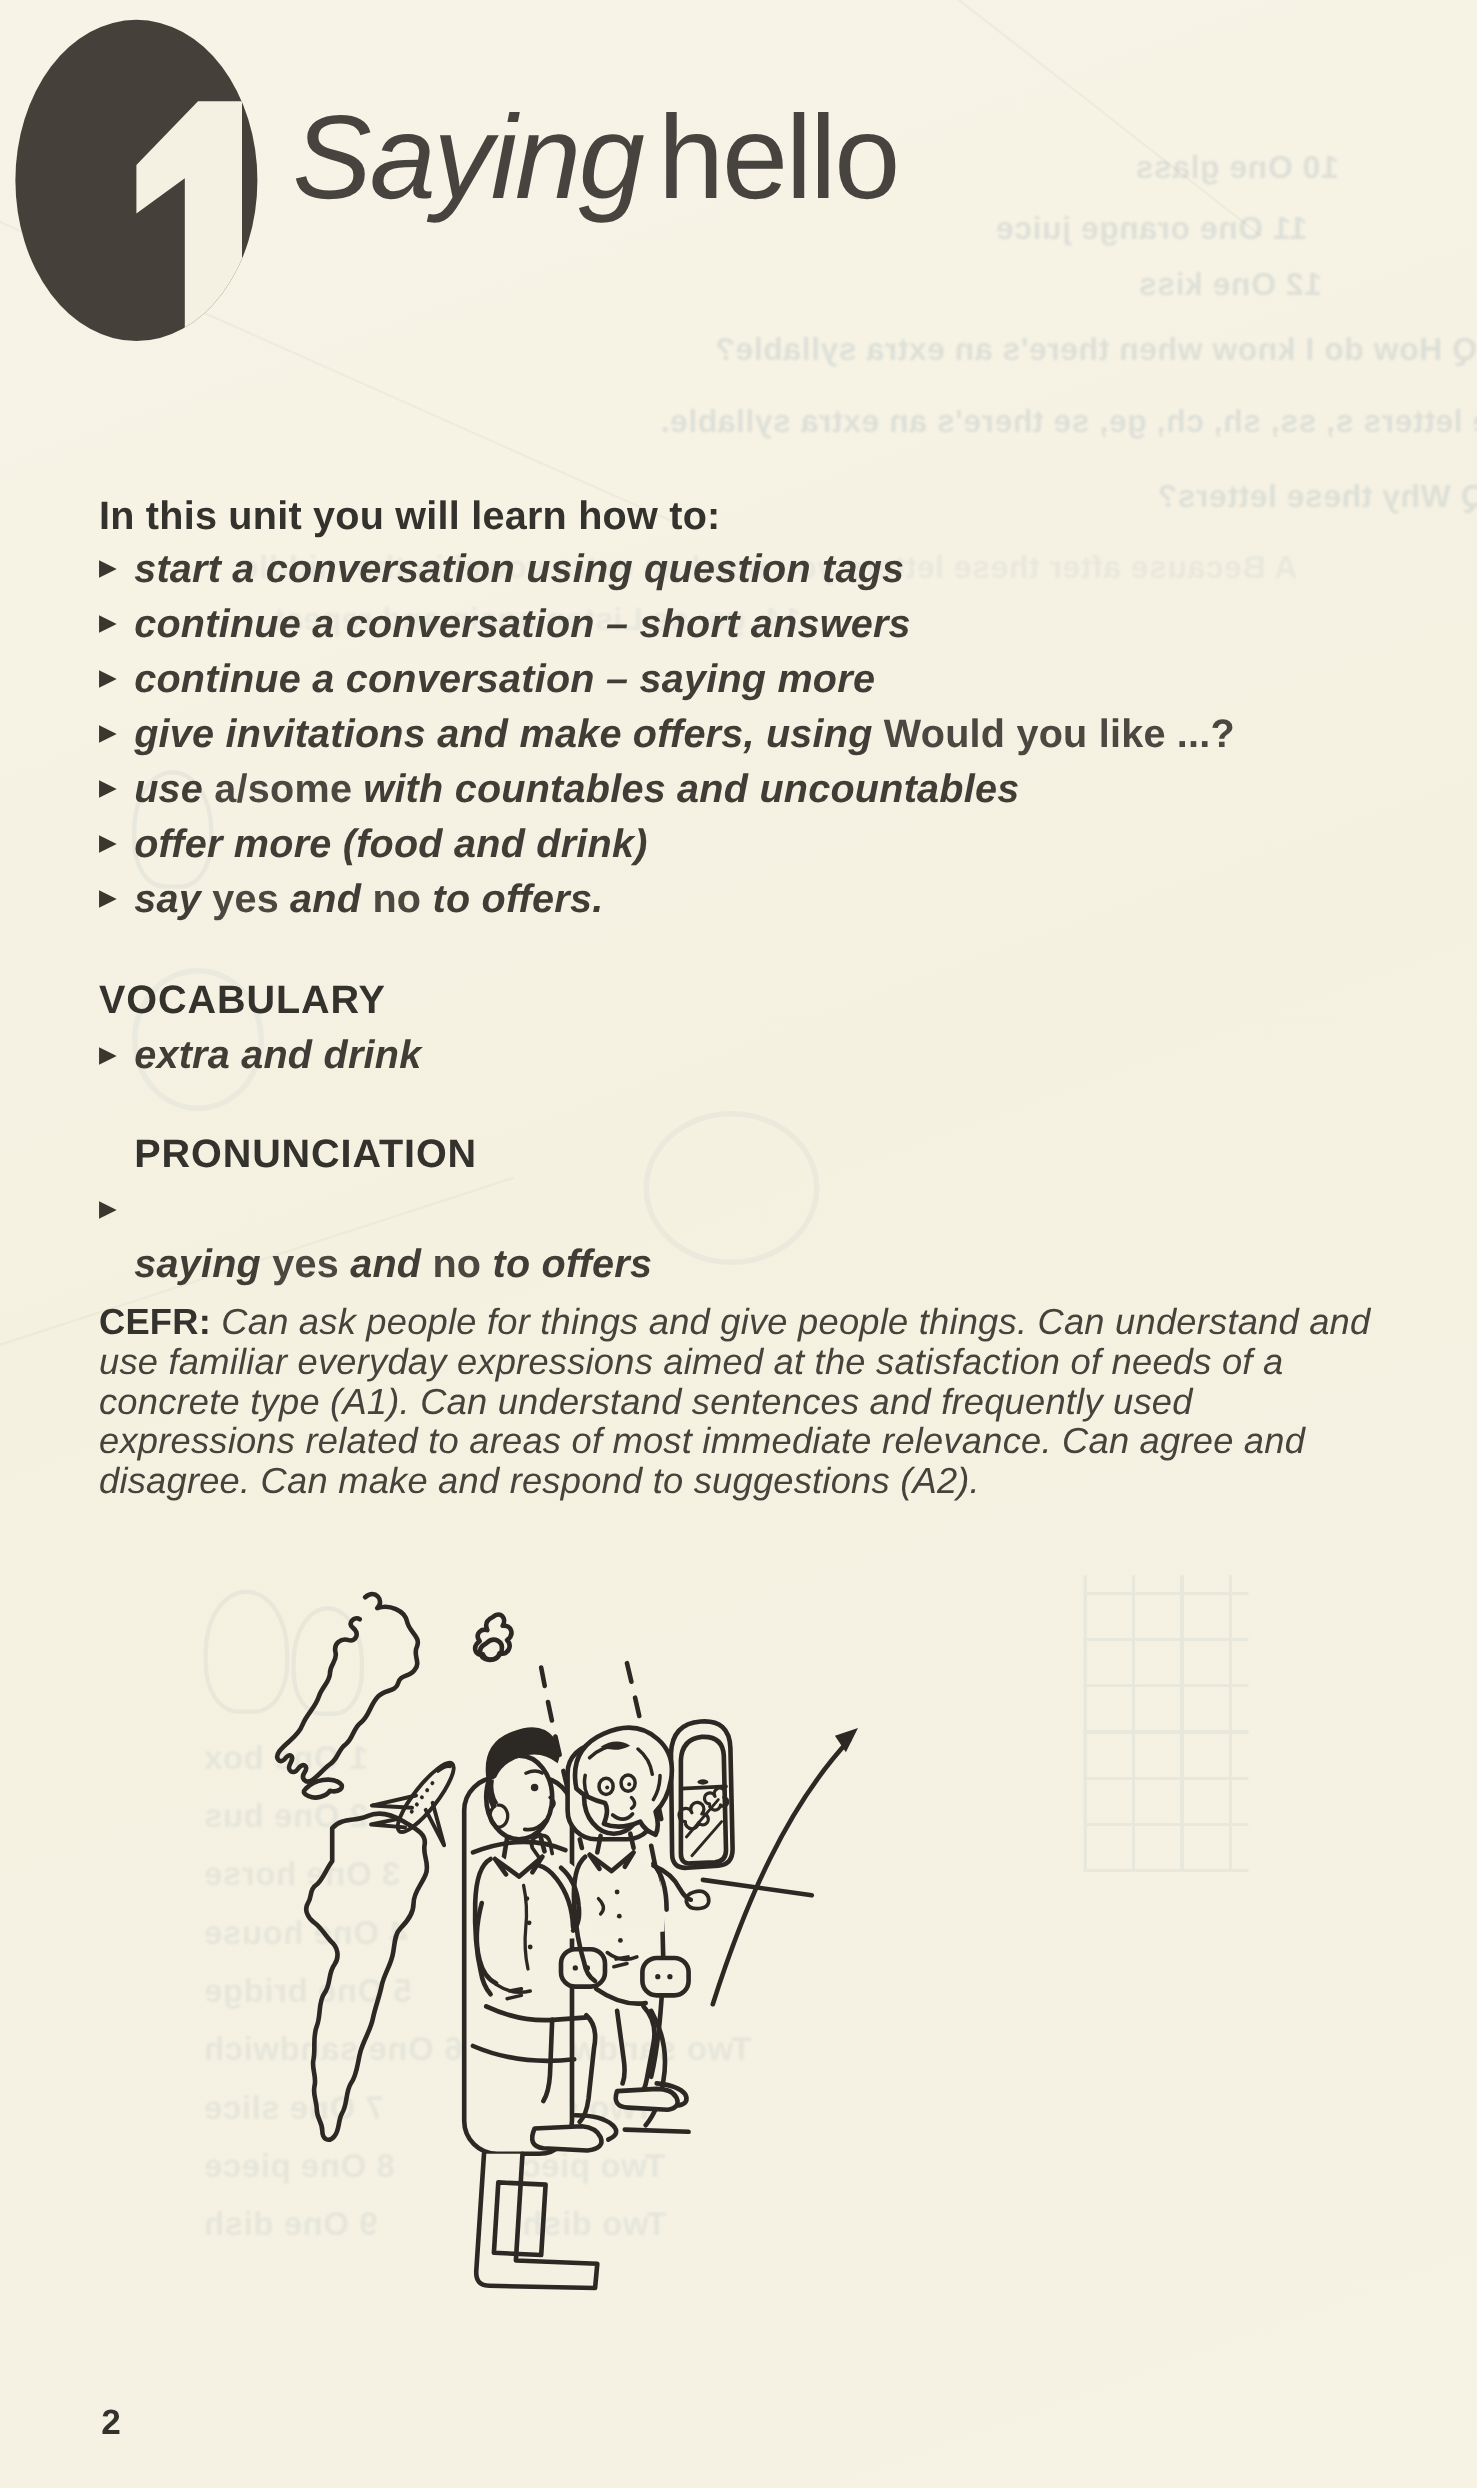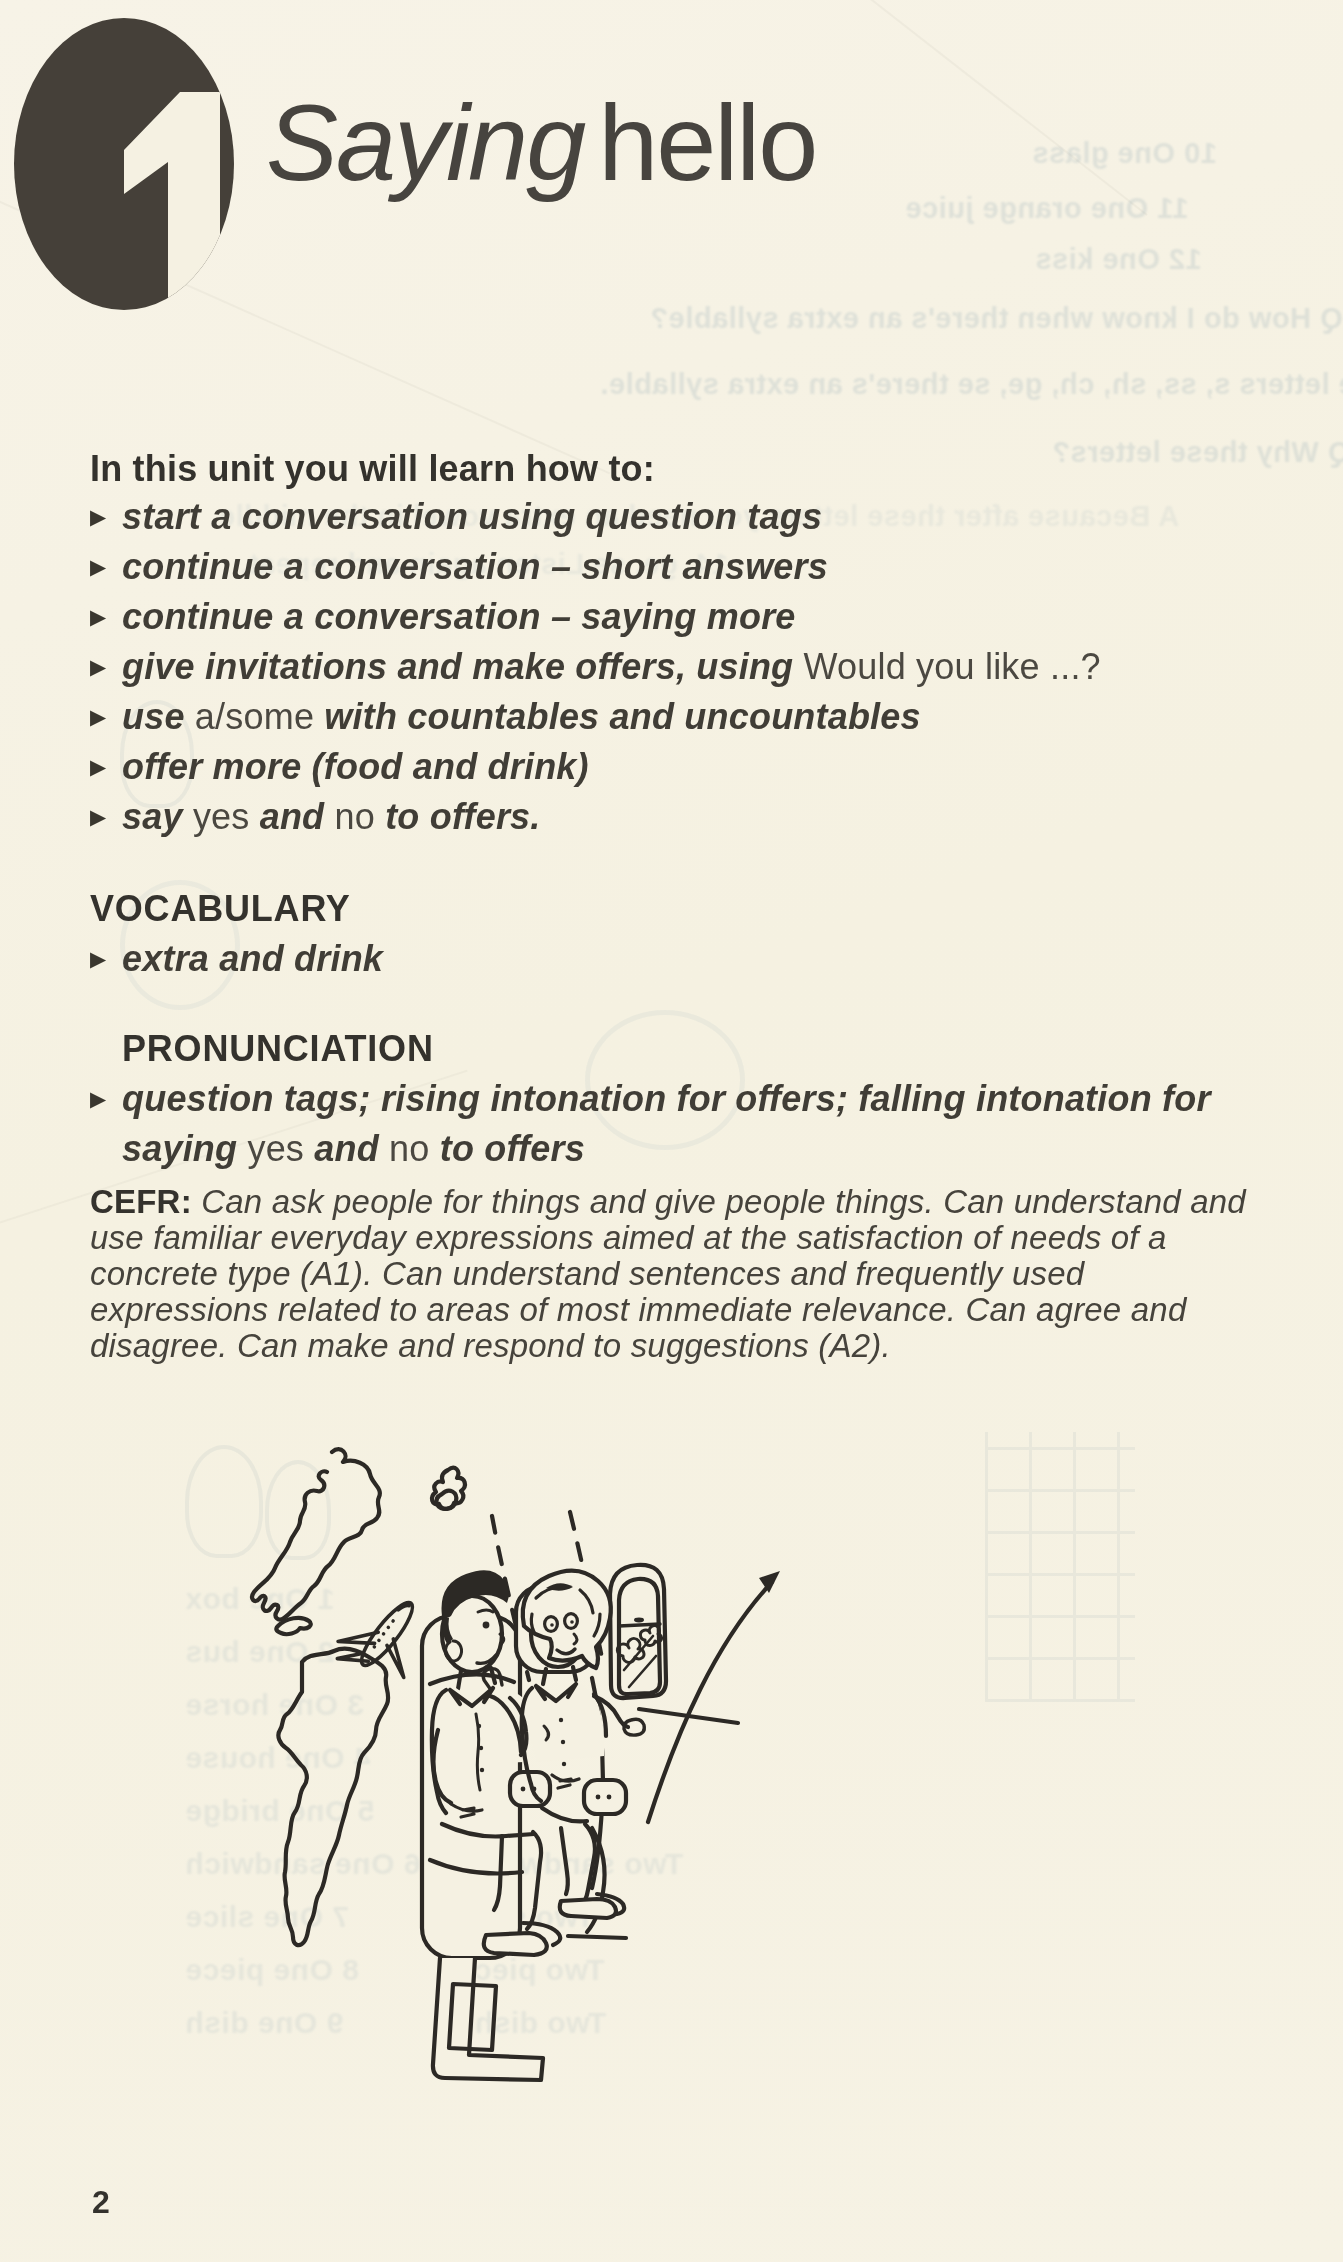--- a/index.html
+++ b/index.html
@@ -54,21 +54,21 @@
     min-height:50px;line-height:50px;
   }
   .tri{
     flex:0 0 32px;color:#3a372f;font-size:21px;line-height:50px;
     font-style:normal;font-weight:400;
   }
   .btext{
     flex:1;font-size:36px;color:#403d36;
     font-weight:700;font-style:italic;letter-spacing:.2px;
   }
-  .btext .plain{font-weight:400;font-style:normal;color:#4b4841;}
+  .btext .plain{font-weight:700;font-style:normal;color:#4b4841;}
   
   .cefr{
     position:absolute;left:90px;top:1184px;width:1178px;
     font-size:33px;line-height:36px;
     font-style:italic;font-weight:400;color:#46433c;letter-spacing:.2px;
   }
   .cefr .cefr-label{font-style:normal;font-weight:700;color:#34322d;}
   
   .illustration{position:absolute;left:180px;top:1428px;width:960px;height:660px;}
   
@@ -174,21 +174,21 @@
       <span class="tri">▶</span>
       <div class="btext"><span>extra and drink</span></div>
     </li>
   </ul>
 
   <div class="sec-heading caps" style="top:1028px;margin-left:32px;">PRONUNCIATION</div>
   <ul class="blist" style="top:1074px;width:1180px;">
     <li>
       <span class="tri">▶</span>
       <div class="btext">
-        <span>question tags; rising intonation for offers; falling intonation for</span><br>
+        <br>
         <span>saying </span><span class="plain">yes</span><span> and </span><span class="plain">no</span><span> to offers</span>
       </div>
     </li>
   </ul>
 
   <div class="cefr">
     <span class="cefr-label">CEFR:</span><span> Can ask people for things and give people things. Can understand and use familiar everyday expressions aimed at the satisfaction of needs of a concrete type (A1). Can understand sentences and frequently used expressions related to areas of most immediate relevance. Can agree and disagree. Can make and respond to suggestions (A2).</span>
   </div>
 
   <div class="illustration">

